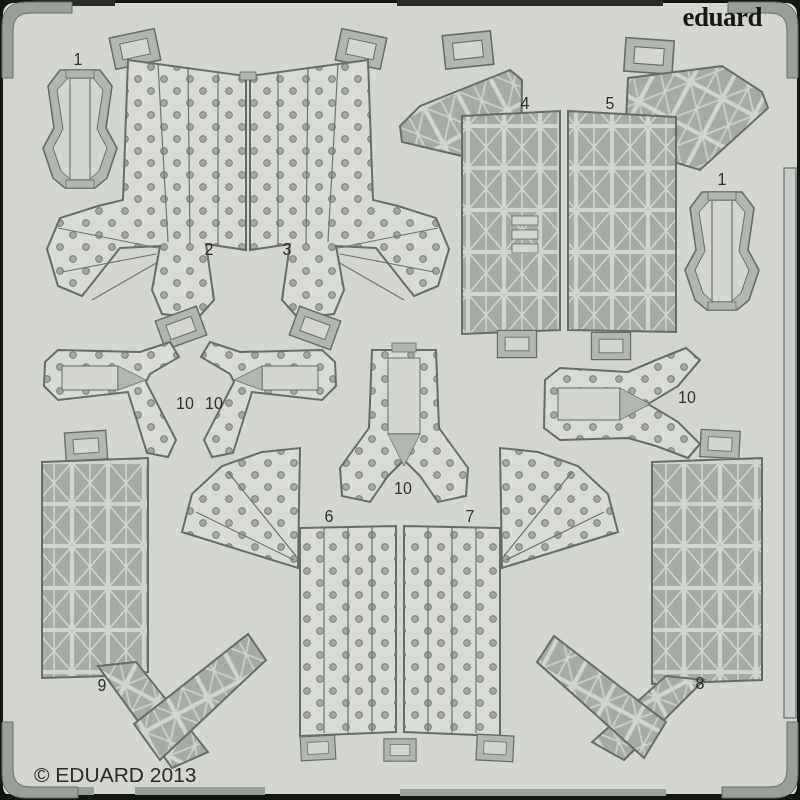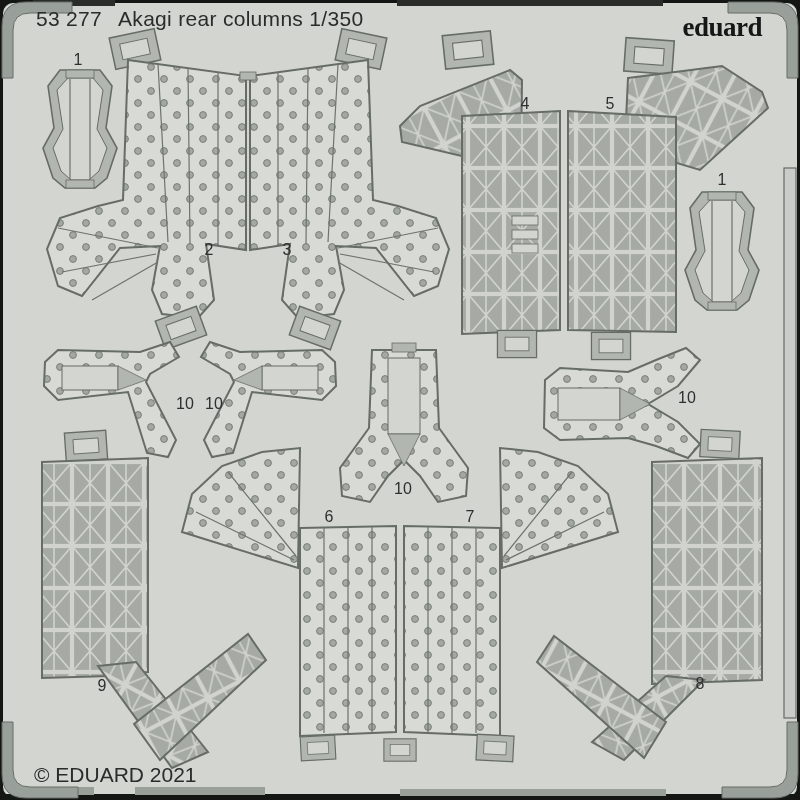--- a/index.html
+++ b/index.html
@@ -6,21 +6,21 @@
   body{
     width:800px;height:800px;overflow:hidden;position:relative;
     background:#141614;
     font-family:"Liberation Sans", sans-serif;
   }
   #stage{position:absolute;inset:0;}
   svg{position:absolute;left:0;top:0;}
   .txt{position:absolute;color:#2b2b2b;white-space:nowrap;}
   #title-row{left:36px;top:7px;display:flex;gap:16px;font-size:21px;letter-spacing:.3px;}
   #brand-logo{right:38px;top:2px;font-family:"Liberation Serif",serif;font-weight:bold;
-    font-size:27px;color:#161616;letter-spacing:-.5px;margin-top:10px;}
+    font-size:27px;color:#161616;letter-spacing:-.5px;}
   #copyright{left:34px;top:763px;font-size:21px;}
   #made-in{right:36px;top:765px;font-size:20px;}
   .part-label{position:absolute;font-size:16px;color:#2f2f2f;transform:translateX(-50%);}
 </style>
 </head>
 <body>
 
 <div id="stage">
 
 <svg width="800" height="800" viewBox="0 0 800 800">
@@ -166,26 +166,22 @@
   </g>
 
   <g>
     <use href="#tabH" transform="translate(720,444) rotate(3) scale(0.85)"></use>
     <path d="M652,462 L762,458 L762,680 L652,684 Z" fill="url(#truss)" stroke="#666c66" stroke-width="2"></path>
     <path d="M666,676 L704,680 L624,760 L592,742 Z" fill="url(#trussL)" stroke="#666c66" stroke-width="2"></path>
     <path d="M666,722 L554,636 L537,662 L644,758 Z" fill="url(#trussR)" stroke="#666c66" stroke-width="2"></path>
   </g>
 </svg>
 
-  <div id="title-row" class="txt">
-    <span>53 277</span>
-    <span>Akagi rear columns 1/350</span>
-  </div>
   <div id="brand-logo" class="txt">eduard</div>
-  <div id="copyright" class="txt">© EDUARD 2021</div>
+  <div id="copyright" class="txt">© EDUARD 2013</div>
 
   <div id="labels-layer">
       <span class="part-label" style="left: 78px; top: 51px;">1</span>
       <span class="part-label" style="left: 209px; top: 241px;">2</span>
       <span class="part-label" style="left: 287px; top: 241px;">3</span>
       <span class="part-label" style="left: 525px; top: 95px;">4</span>
       <span class="part-label" style="left: 610px; top: 95px;">5</span>
       <span class="part-label" style="left: 722px; top: 171px;">1</span>
       <span class="part-label" style="left: 185px; top: 395px;">10</span>
       <span class="part-label" style="left: 214px; top: 395px;">10</span>

